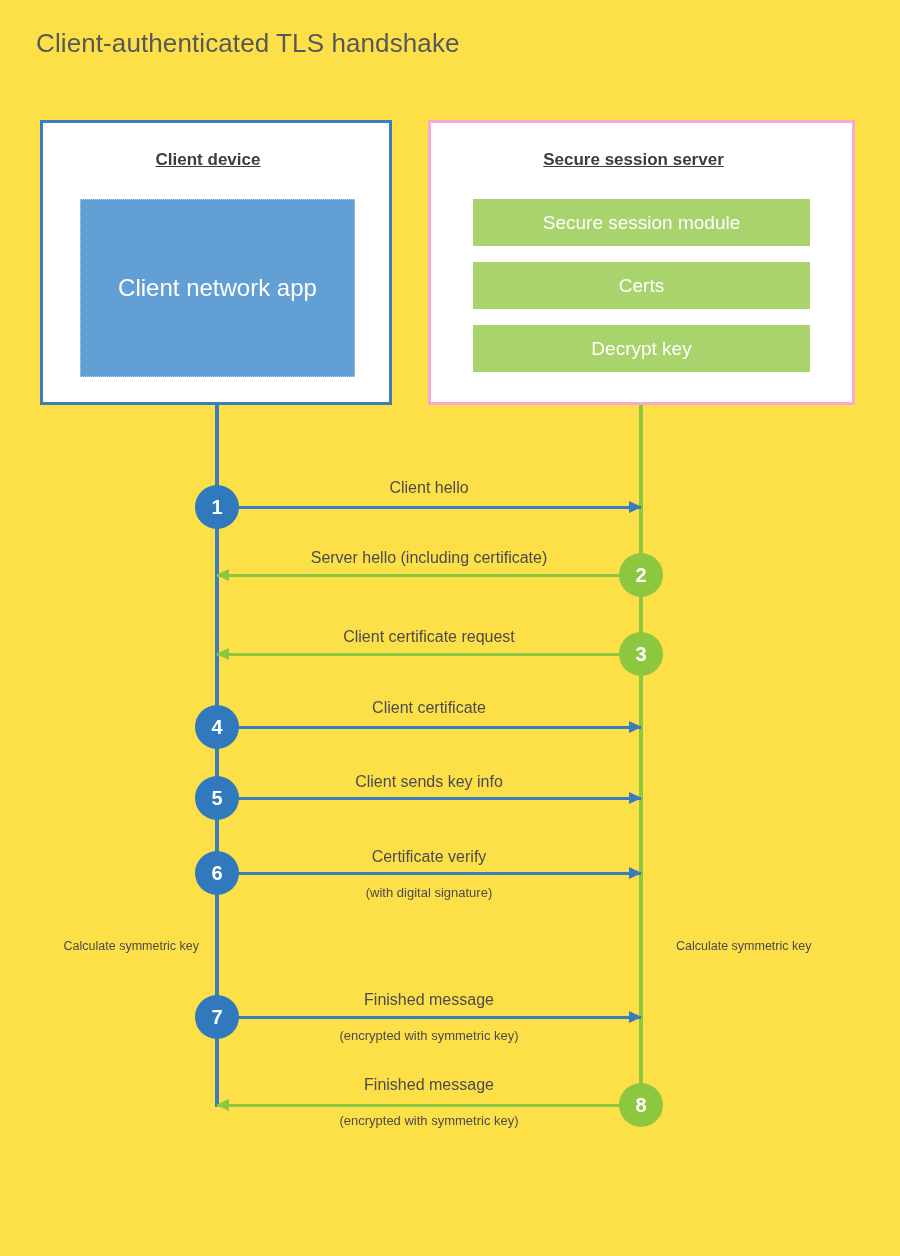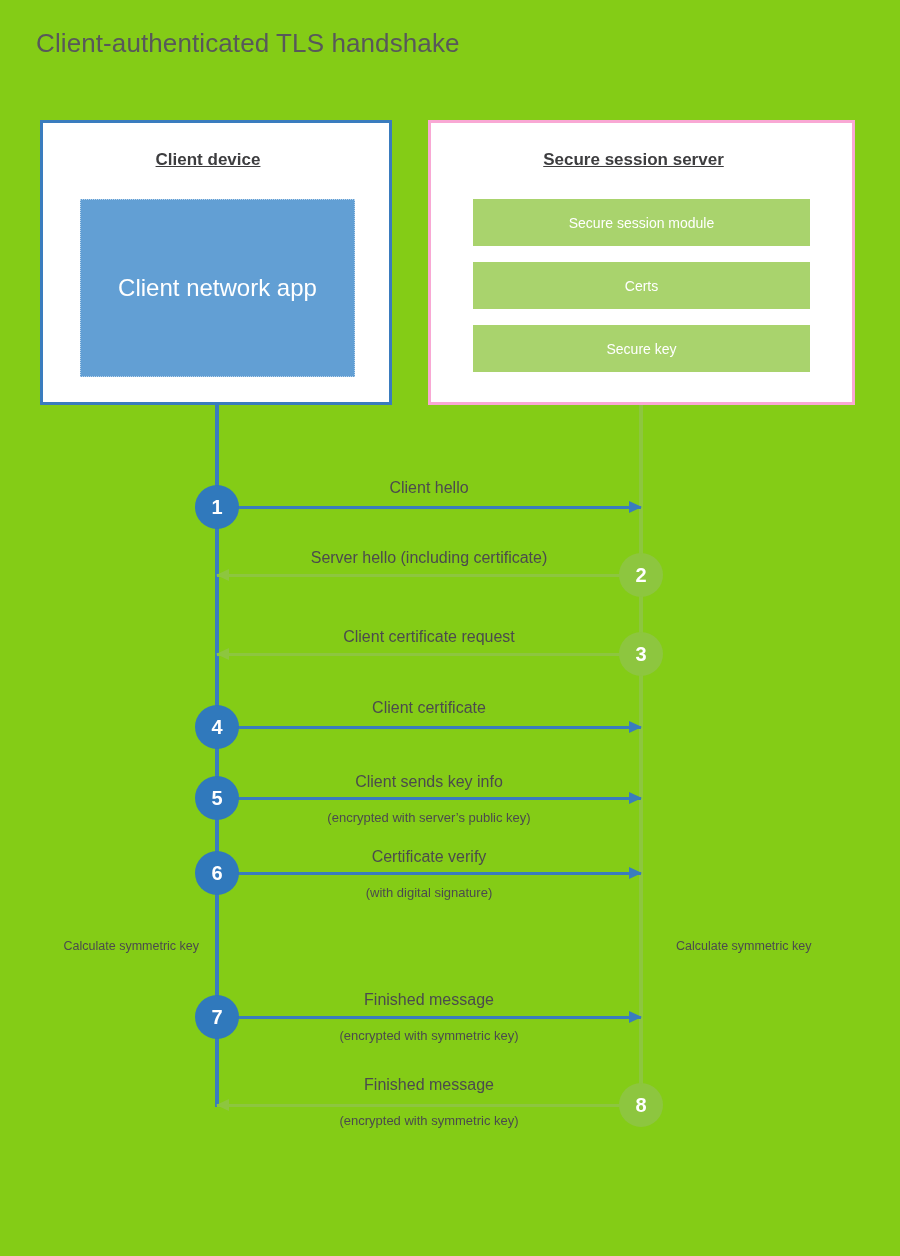--- a/index.html
+++ b/index.html
@@ -9,21 +9,21 @@
     background: #ffffff;
   }
   body {
     font-family: "Liberation Sans", sans-serif;
     -webkit-font-smoothing: antialiased;
   }
   #canvas {
     position: relative;
     width: 900px;
     height: 1256px;
-    background: #84cc16;
+    background: #fde047;
     overflow: hidden;
   }
 
   
   .page-title {
     position: absolute;
     left: 36px;
     top: 28px;
     font-size: 26px;
     font-weight: 400;
@@ -89,21 +89,21 @@
   .server-bar {
     position: absolute;
     left: 42px;
     width: 337px;
     height: 47px;
     background: #a9d36d;
     display: flex;
     align-items: center;
     justify-content: center;
     color: #ffffff;
-    font-size: 14px;
+    font-size: 19px;
   }
   .server-bar.b0 { top: 76px; }
   .server-bar.b1 { top: 139px; }
   .server-bar.b2 { top: 202px; }
 
   
   .lifeline {
     position: absolute;
     width: 4px;
   }
@@ -198,21 +198,21 @@
 
   <div class="party-box client">
     <div class="party-title">Client device</div>
     <div class="client-app">Client network app</div>
   </div>
 
   <div class="party-box server">
     <div class="party-title">Secure session server</div>
     <div class="server-bar b0">Secure session module</div>
     <div class="server-bar b1">Certs</div>
-    <div class="server-bar b2">Secure key</div>
+    <div class="server-bar b2">Decrypt key</div>
   </div>
 
   <div class="lifeline client-line"></div>
   <div class="lifeline server-line"></div>
 
   <div class="msg blue" style="left:217px; top:506px; width:424px;">
     <span class="arrowhead right"></span>
   </div>
   <div class="msg-label" style="left:217px; top:479px; width:424px;">Client hello</div>
   <div class="step-circle blue" style="left:195px; top:485px;">1</div>
@@ -232,21 +232,20 @@
   <div class="msg blue" style="left:217px; top:726px; width:424px;">
     <span class="arrowhead right"></span>
   </div>
   <div class="msg-label" style="left:217px; top:699px; width:424px;">Client certificate</div>
   <div class="step-circle blue" style="left:195px; top:705px;">4</div>
 
   <div class="msg blue" style="left:217px; top:797px; width:424px;">
     <span class="arrowhead right"></span>
   </div>
   <div class="msg-label" style="left:217px; top:773px; width:424px;">Client sends key info</div>
-  <div class="msg-sublabel" style="left:217px; top:810px; width:424px;">(encrypted with server’s public key)</div>
   <div class="step-circle blue" style="left:195px; top:776px;">5</div>
 
   <div class="msg blue" style="left:217px; top:872px; width:424px;">
     <span class="arrowhead right"></span>
   </div>
   <div class="msg-label" style="left:217px; top:848px; width:424px;">Certificate verify</div>
   <div class="msg-sublabel" style="left:217px; top:885px; width:424px;text-align:center;">(with digital signature)</div>
   <div class="step-circle blue" style="left:195px; top:851px;">6</div>
 
   <div class="side-note right-al" style="left:39px; top:937px; width:160px;">Calculate symmetric key</div>

